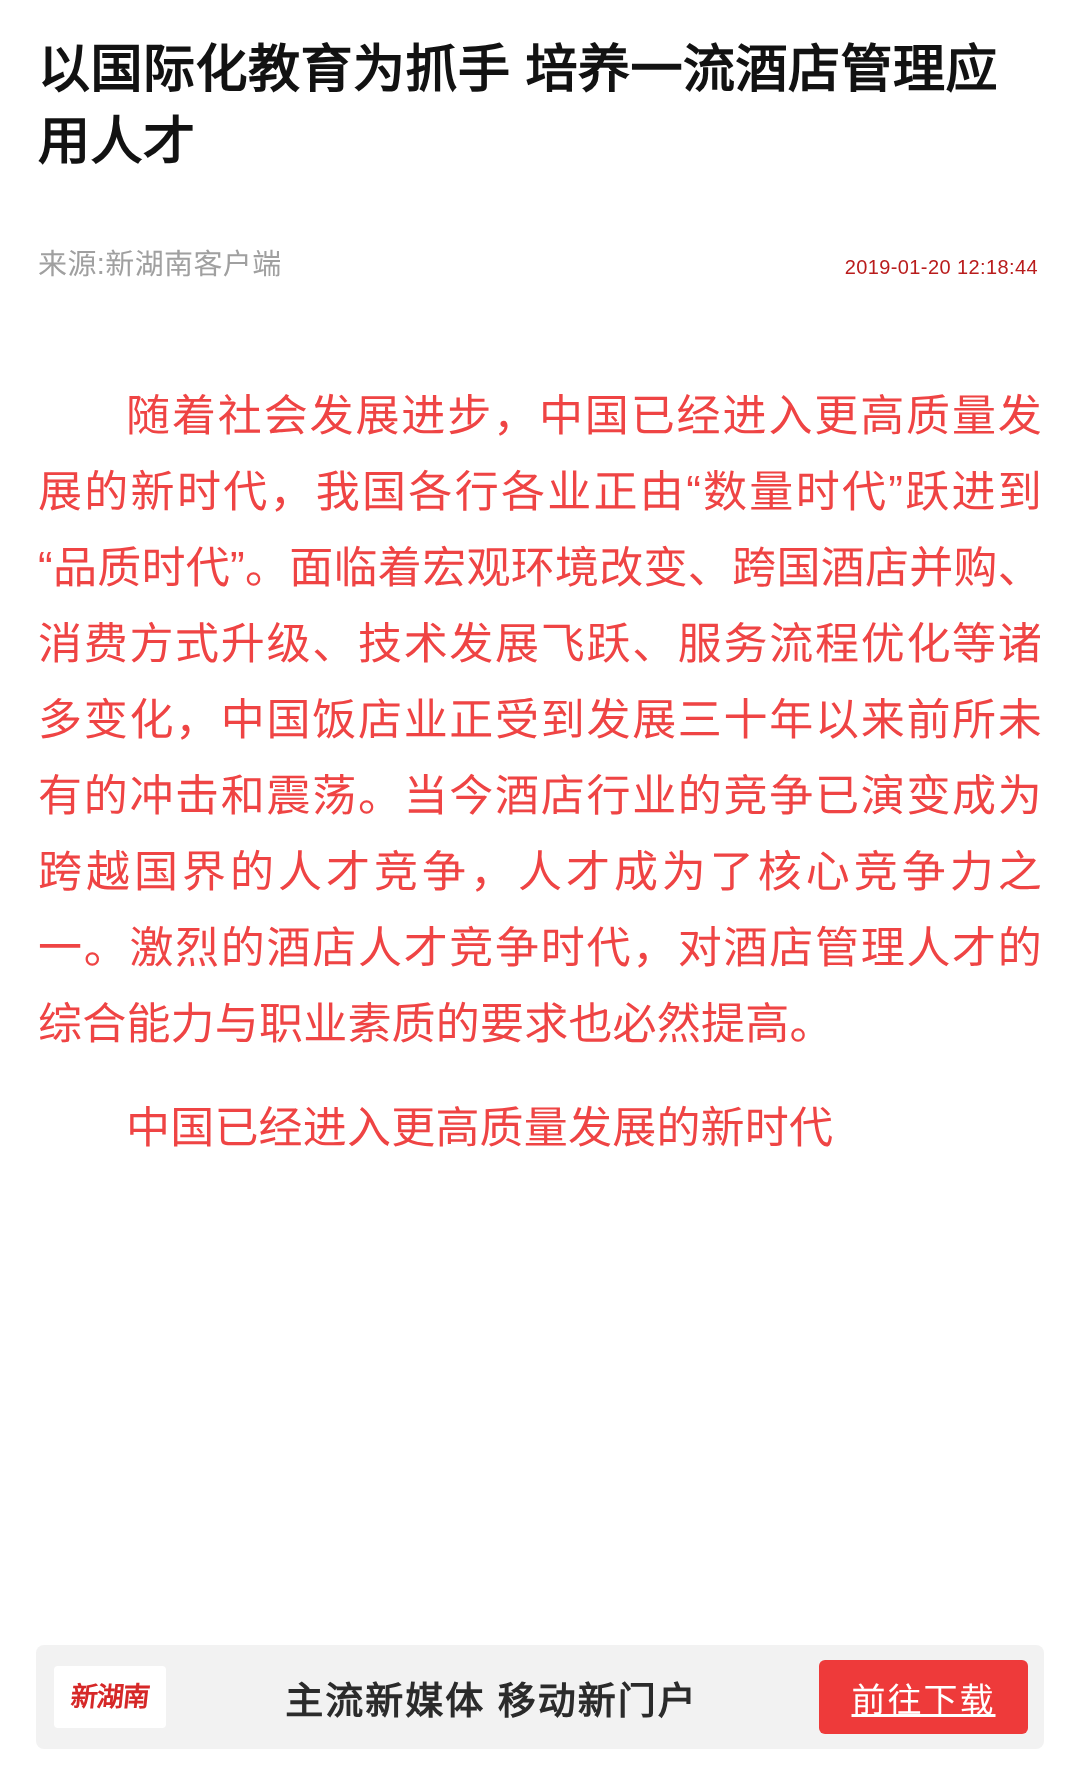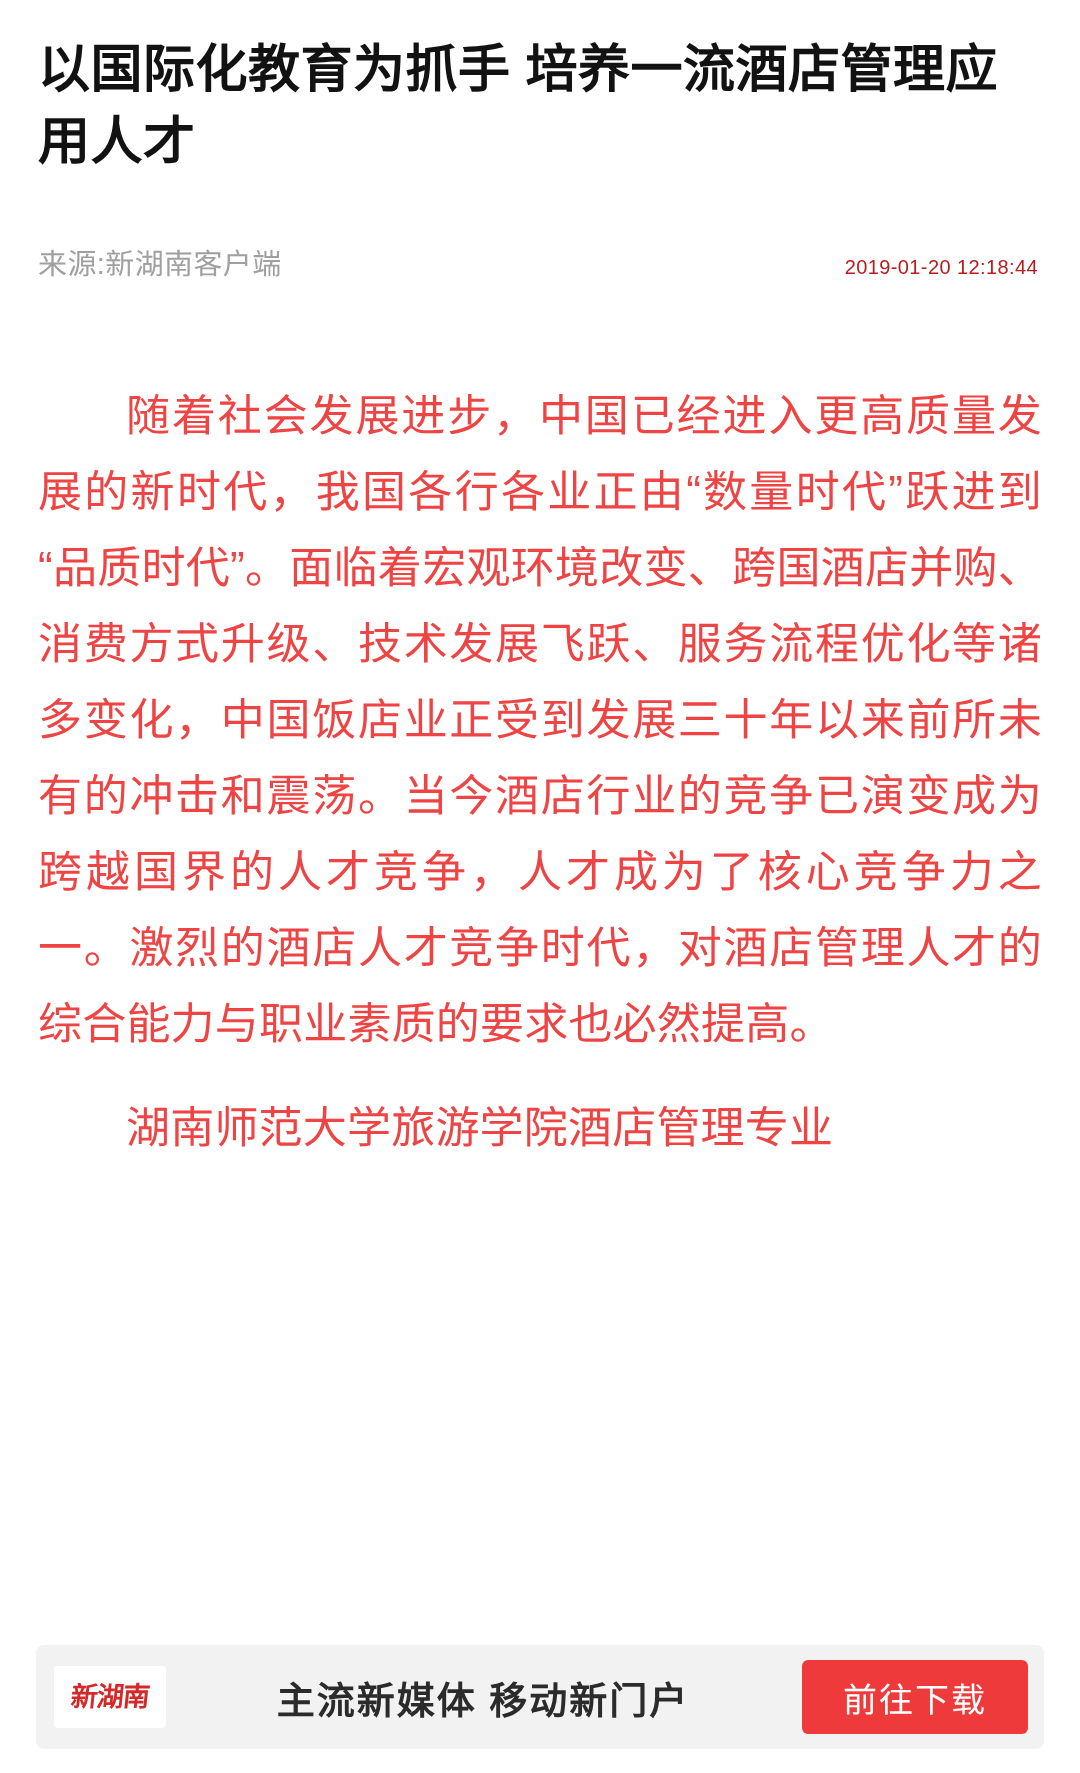--- a/index.html
+++ b/index.html
@@ -108,33 +108,34 @@
     flex: 1 1 auto;
     text-align: center;
     font-size: 38px;
     font-weight: bold;
     color: #2b2b2b;
     letter-spacing: 2px;
     padding-right: 2px;
   }
   .download-btn {
     flex: 0 0 auto;
-    width: 226px;
+    width: 209px;
     height: 74px;
     background: #ee3a3a;
     color: #ffffff;
     border: none;
     border-radius: 6px;
     font-size: 34px;
     font-family: "Liberation Sans", "DejaVu Sans", sans-serif;
     letter-spacing: 2px;
     cursor: pointer;
     display: flex;
     align-items: center;
     justify-content: center;
+    text-decoration: underline;
   }
   .banner-bg {
     position: absolute;
     left: 0;
     bottom: 0;
     width: 1080px;
     height: 152px;
     background: #ffffff;
   }
 </style>
@@ -145,21 +146,21 @@
 
   <h1 class="headline">以国际化教育为抓手 培养一流酒店管理应用人才</h1>
 
   <div class="meta">
     <div class="meta-source">来源:新湖南客户端</div>
     <div class="meta-time">2019-01-20 12:18:44</div>
   </div>
 
   <div class="body-text">
     <p class="para">随着社会发展进步，中国已经进入更高质量发展的新时代，我国各行各业正由“数量时代”跃进到“品质时代”。面临着宏观环境改变、跨国酒店并购、消费方式升级、技术发展飞跃、服务流程优化等诸多变化，中国饭店业正受到发展三十年以来前所未有的冲击和震荡。当今酒店行业的竞争已演变成为跨越国界的人才竞争，人才成为了核心竞争力之一。激烈的酒店人才竞争时代，对酒店管理人才的综合能力与职业素质的要求也必然提高。</p>
-    <p class="para">湖南师范大学旅游学院酒店管理专业</p>
+    <p class="para">中国已经进入更高质量发展的新时代</p>
   </div>
 
 </div>
 
 <div class="banner-bg"></div>
 
 <div class="download-bar">
   <div class="brand-logo">
     <span>新湖南</span>
   </div>

